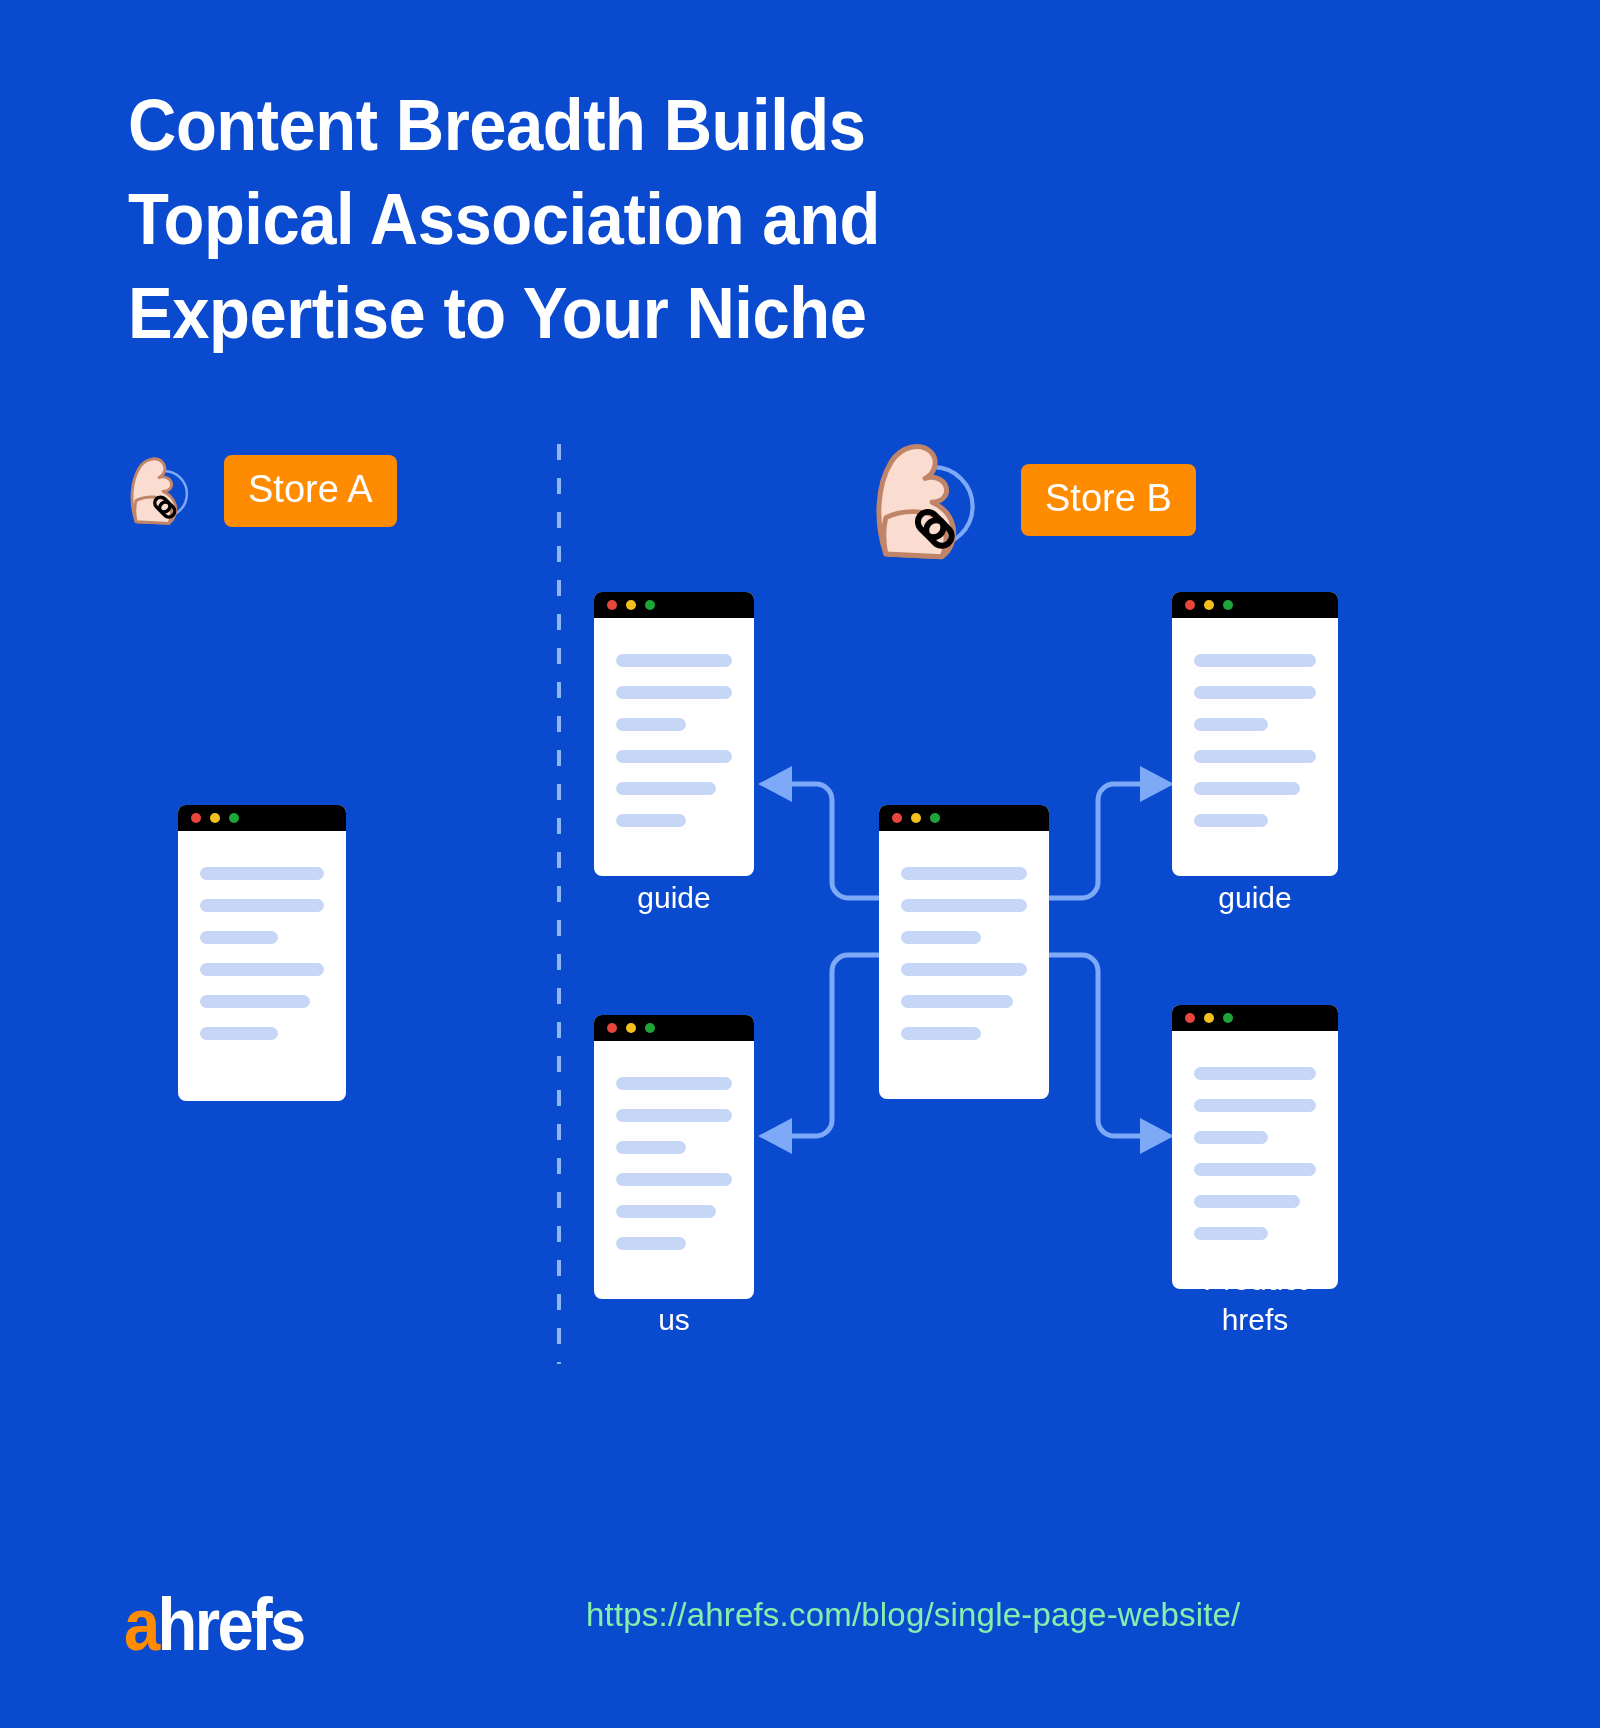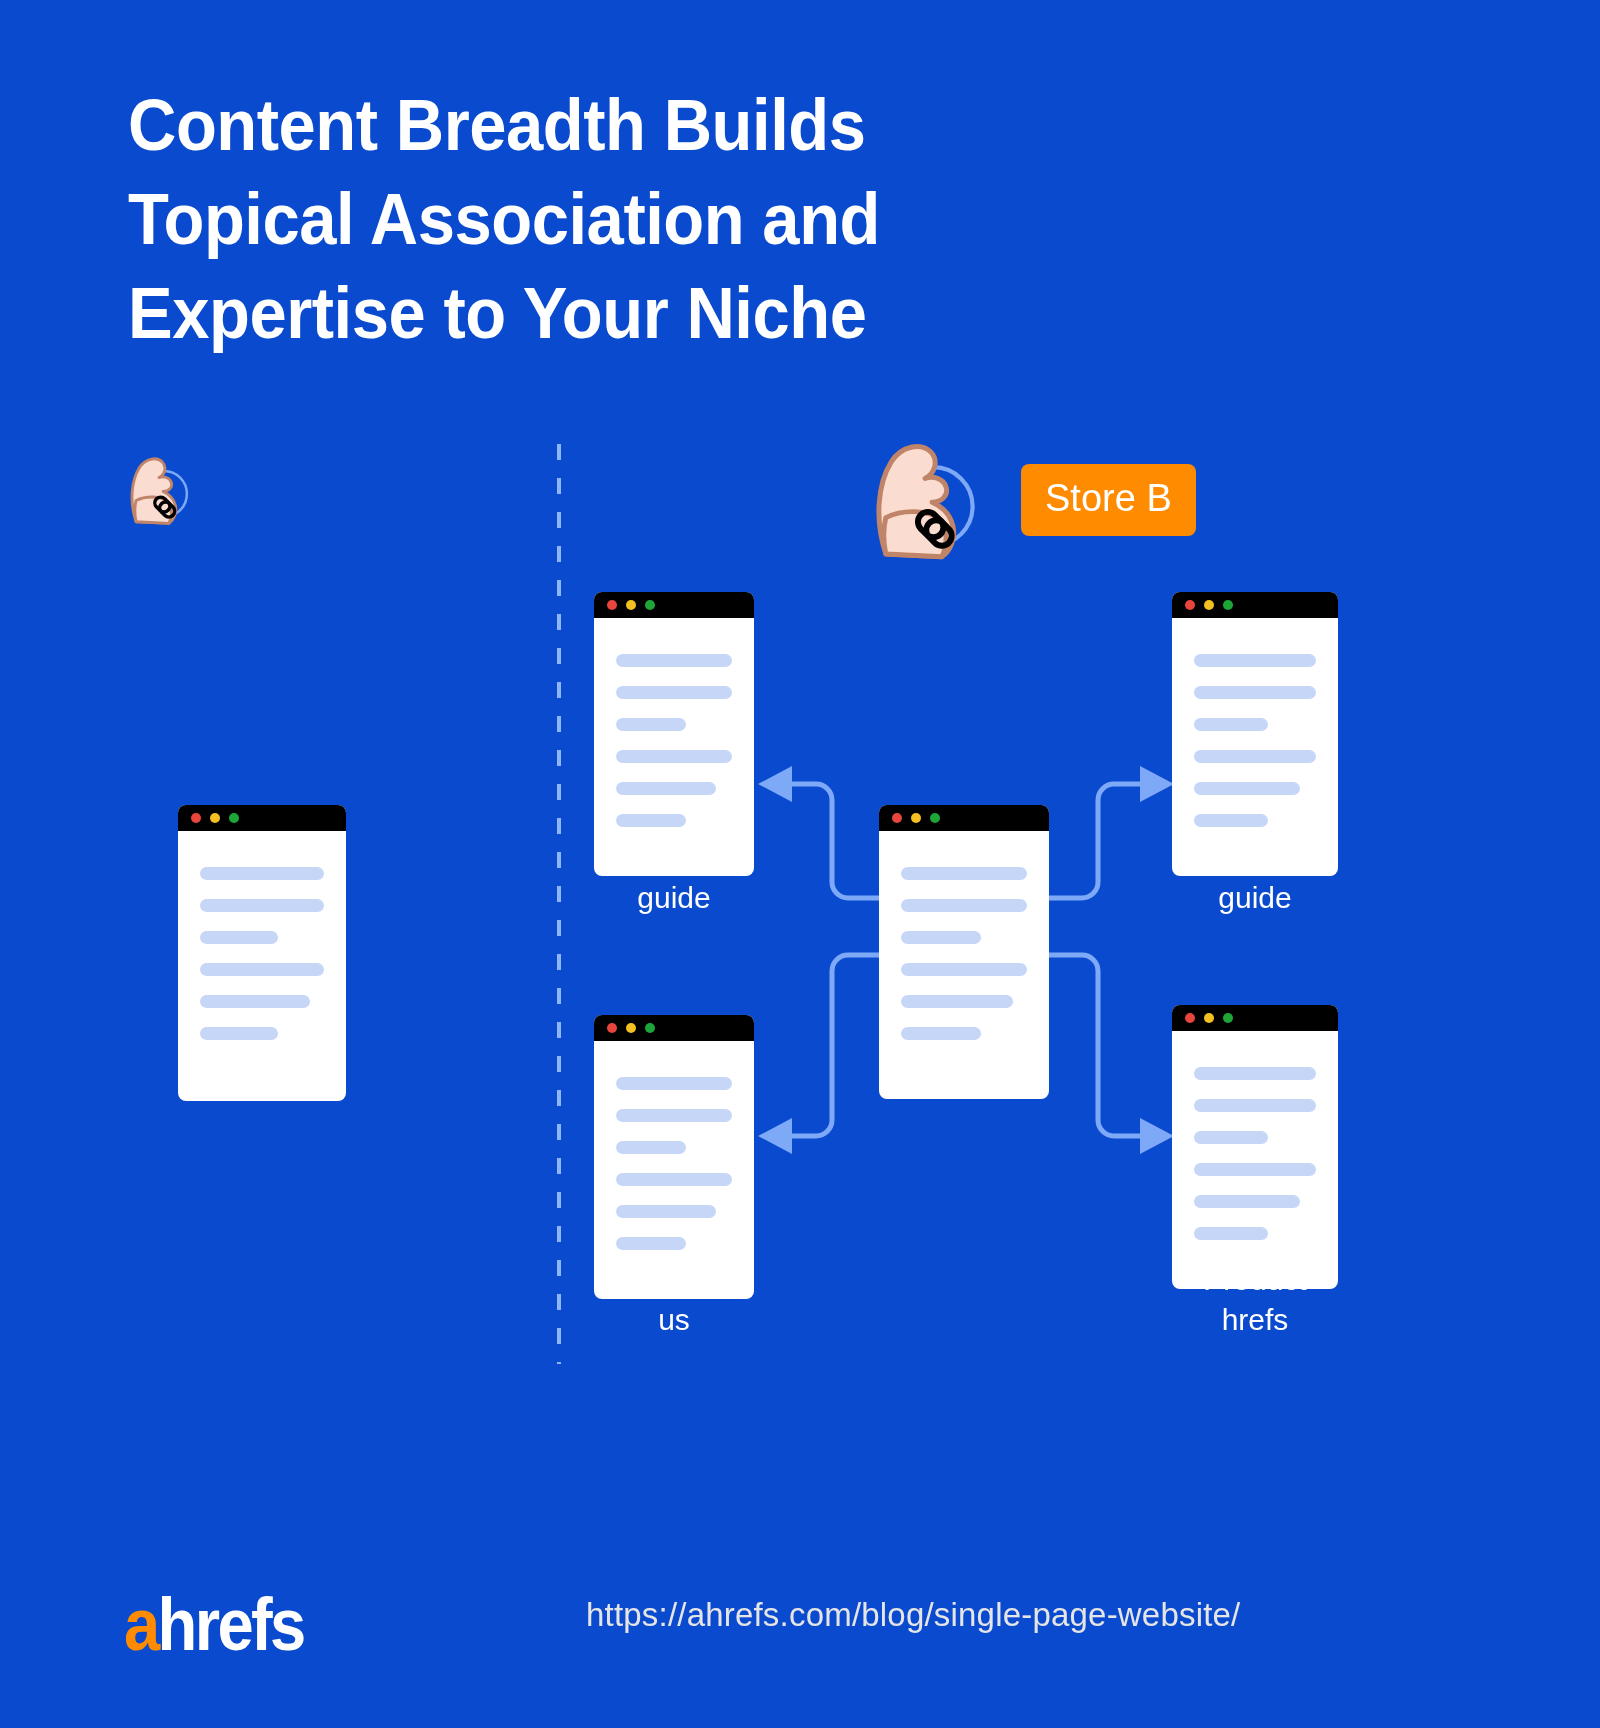--- a/index.html
+++ b/index.html
@@ -121,21 +121,21 @@
     letter-spacing:-3px;
     transform:scaleX(0.88);
     transform-origin:left top;
   }
   .logo .a { color:#FF8B00; }
   .logo .rest { color:#ffffff; }
 
   .url {
     position:absolute;
     left:586px; top:1598px;
-    color:#e5e5e5;
+    color:#86efac;
     font-size:33px;
     line-height:1;
     letter-spacing:0.2px;
     font-family:"Liberation Sans", sans-serif;
   }
 </style>
 </head>
 <body>
 
 <div class="stage">
@@ -154,20 +154,21 @@
                  C56 34 63 36 65 42 C67 48 62 53 55 53 C62 56 68 62 70 70
                  C72 79 68 88 62 92 Z" fill="#FADCD0" stroke="#C08468" stroke-width="3.5" stroke-linejoin="round"></path>
         <path d="M22 90 C20 80 20 72 22 64 C34 58 52 58 62 66 C66 74 66 84 62 92 Z" fill="#FADCD0" stroke="#C08468" stroke-width="3.5" stroke-linejoin="round"></path>
         <g stroke="#000000" stroke-width="4.2" fill="none" stroke-linecap="round">
           <path d="M47 72 a7 7 0 0 1 10 -10 l4 4 a7 7 0 0 1 -10 10 z"></path>
           <path d="M57 82 a7 7 0 0 1 -10 -10 l-4 -4 a7 7 0 0 1 10 -10 z" opacity="0"></path>
           <path d="M53 78 a7 7 0 0 1 10 -10 l4 4 a7 7 0 0 1 -10 10 z"></path>
         </g>
       </svg>
     </span>
+    <span class="badge">Store A</span>
   </div>
 
   <div class="store-head store-b-head">
     <span class="flex-icon">
       <svg width="140" height="140" viewBox="0 0 100 100">
         <circle cx="56" cy="56" r="28" fill="none" stroke="#7EA9F7" stroke-width="3"></circle>
         <path d="M22 90 C14 66 16 40 26 24 C33 13 47 10 54 17 C60 23 57 33 50 36
                  C56 34 63 36 65 42 C67 48 62 53 55 53 C62 56 68 62 70 70
                  C72 79 68 88 62 92 Z" fill="#FADCD0" stroke="#C08468" stroke-width="3.5" stroke-linejoin="round"></path>
         <path d="M22 90 C20 80 20 72 22 64 C34 58 52 58 62 66 C66 74 66 84 62 92 Z" fill="#FADCD0" stroke="#C08468" stroke-width="3.5" stroke-linejoin="round"></path>

